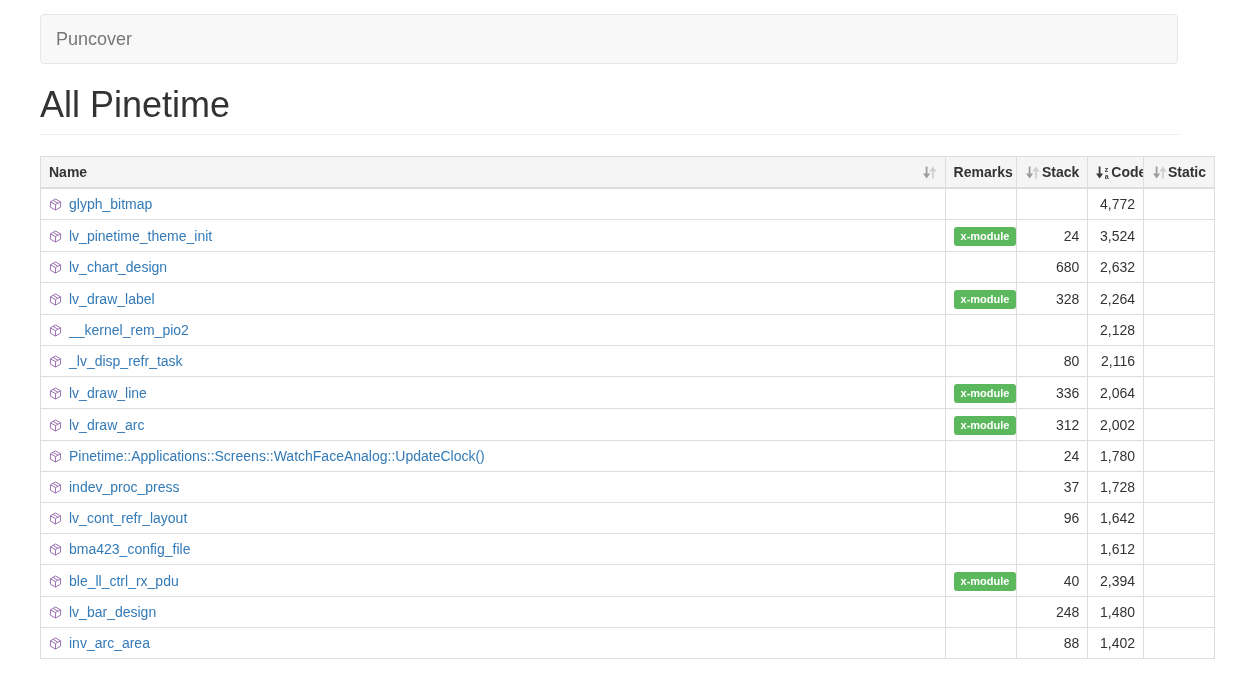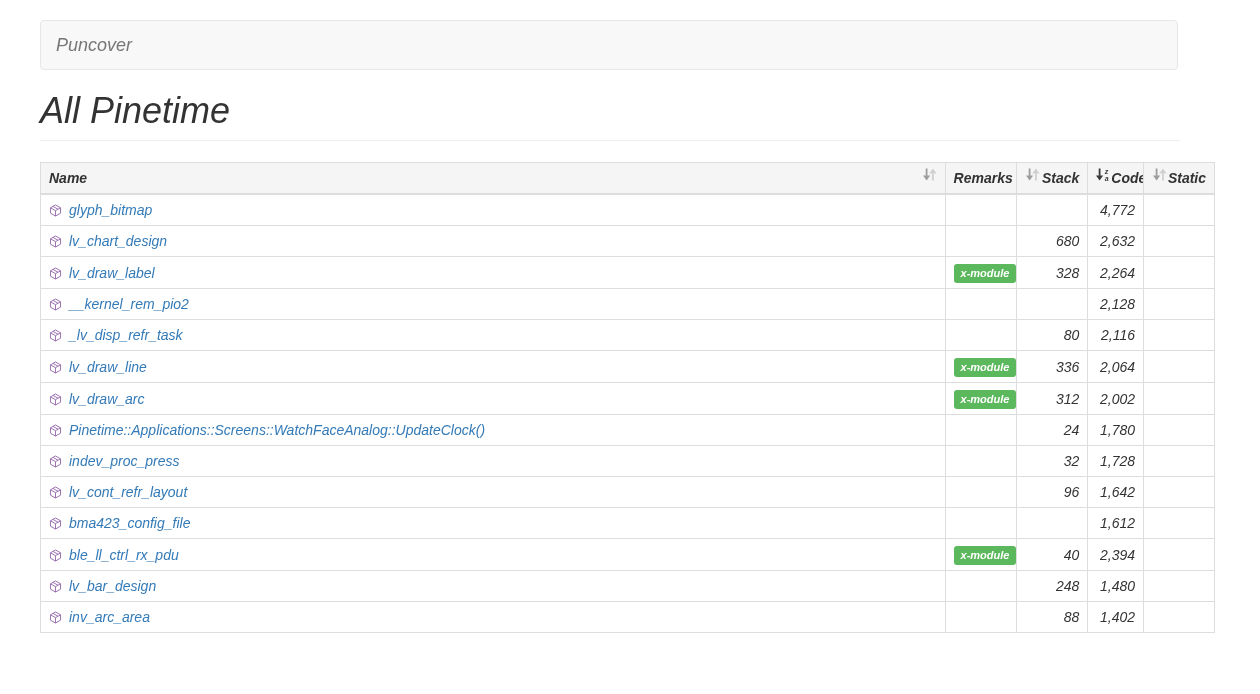--- a/index.html
+++ b/index.html
@@ -4,21 +4,21 @@
 <style>
   * { box-sizing: border-box; margin: 0; padding: 0; }
   html, body {
     width: 1260px; height: 694px;
     background: #fff;
     overflow: hidden;
     font-family: "Liberation Sans", sans-serif;
     color: #333;
     font-size: 14px;
   }
-  .container { padding: 20px 0 0 40px; font-style: italic; }
+  .container { padding: 14px 0 0 40px; }
 
   
   .navbar {
     width: 1138px; height: 50px;
     background: #f8f8f8;
     border: 1px solid #e7e7e7;
     border-radius: 4px;
     display: flex; align-items: center;
   }
   .navbar-brand {
@@ -65,21 +65,21 @@
     border-bottom-width: 2px;
     font-weight: bold;
     cursor: pointer;
   }
   .col-name   { width: 893px; }
   .col-remarks{ width: 71px;  }
   .col-stack  { width: 70px;  }
   .col-code   { width: 55px;  }
   .col-static { width: 70px;  }
 
-  .th-flex { display: flex; justify-content: space-between; }
+  .th-flex { display: flex; justify-content: space-between; align-items: center; }
   .th-center { text-align: center; }
   .num { text-align: right; }
   td.c-remarks { text-align: center; }
 
   a.symbol-link {
     color: #337ab7;
     text-decoration: none;
     cursor: pointer;
   }
   .cube-icon { margin-right: 7px; vertical-align: -2px; }
@@ -196,20 +196,38 @@
   </tr>
         <tr>
     <td class="c-name">
       <svg class="cube-icon" width="13" height="13" viewBox="0 0 16 16">
     <g fill="none" stroke="#9a6fb0" stroke-width="1.2" stroke-linejoin="round">
       <path d="M8 1.2 L14.2 4.7 L14.2 11.3 L8 14.8 L1.8 11.3 L1.8 4.7 Z"></path>
       <path d="M1.8 4.7 L8 8.2 L14.2 4.7"></path>
       <path d="M8 8.2 L8 14.8"></path>
       <path d="M4.9 2.95 L11.1 6.45"></path>
     </g>
+  </svg><a class="symbol-link">lv_pinetime_theme_init</a>
+    </td>
+    <td class="c-remarks">
+      <span class="xmodule-badge">x-module</span>
+    </td>
+    <td class="num">24</td>
+    <td class="num">3,524</td>
+    <td class="num"></td>
+  </tr>
+        <tr>
+    <td class="c-name">
+      <svg class="cube-icon" width="13" height="13" viewBox="0 0 16 16">
+    <g fill="none" stroke="#9a6fb0" stroke-width="1.2" stroke-linejoin="round">
+      <path d="M8 1.2 L14.2 4.7 L14.2 11.3 L8 14.8 L1.8 11.3 L1.8 4.7 Z"></path>
+      <path d="M1.8 4.7 L8 8.2 L14.2 4.7"></path>
+      <path d="M8 8.2 L8 14.8"></path>
+      <path d="M4.9 2.95 L11.1 6.45"></path>
+    </g>
   </svg><a class="symbol-link">lv_chart_design</a>
     </td>
     <td class="c-remarks">
       
     </td>
     <td class="num">680</td>
     <td class="num">2,632</td>
     <td class="num"></td>
   </tr>
         <tr>
@@ -327,21 +345,21 @@
       <path d="M8 1.2 L14.2 4.7 L14.2 11.3 L8 14.8 L1.8 11.3 L1.8 4.7 Z"></path>
       <path d="M1.8 4.7 L8 8.2 L14.2 4.7"></path>
       <path d="M8 8.2 L8 14.8"></path>
       <path d="M4.9 2.95 L11.1 6.45"></path>
     </g>
   </svg><a class="symbol-link">indev_proc_press</a>
     </td>
     <td class="c-remarks">
       
     </td>
-    <td class="num">32</td>
+    <td class="num">37</td>
     <td class="num">1,728</td>
     <td class="num"></td>
   </tr>
         <tr>
     <td class="c-name">
       <svg class="cube-icon" width="13" height="13" viewBox="0 0 16 16">
     <g fill="none" stroke="#9a6fb0" stroke-width="1.2" stroke-linejoin="round">
       <path d="M8 1.2 L14.2 4.7 L14.2 11.3 L8 14.8 L1.8 11.3 L1.8 4.7 Z"></path>
       <path d="M1.8 4.7 L8 8.2 L14.2 4.7"></path>
       <path d="M8 8.2 L8 14.8"></path>

